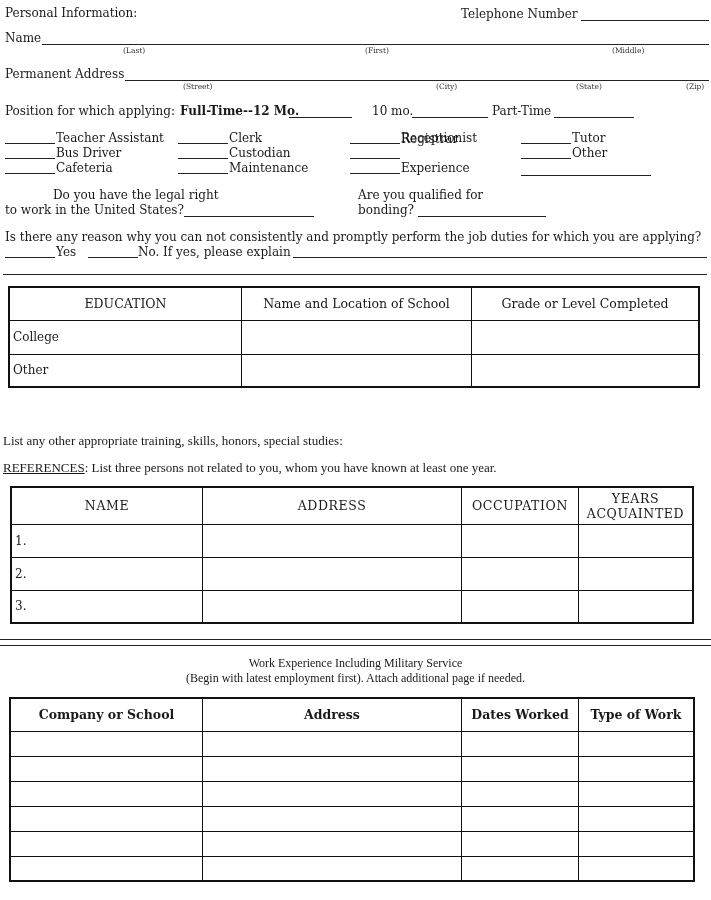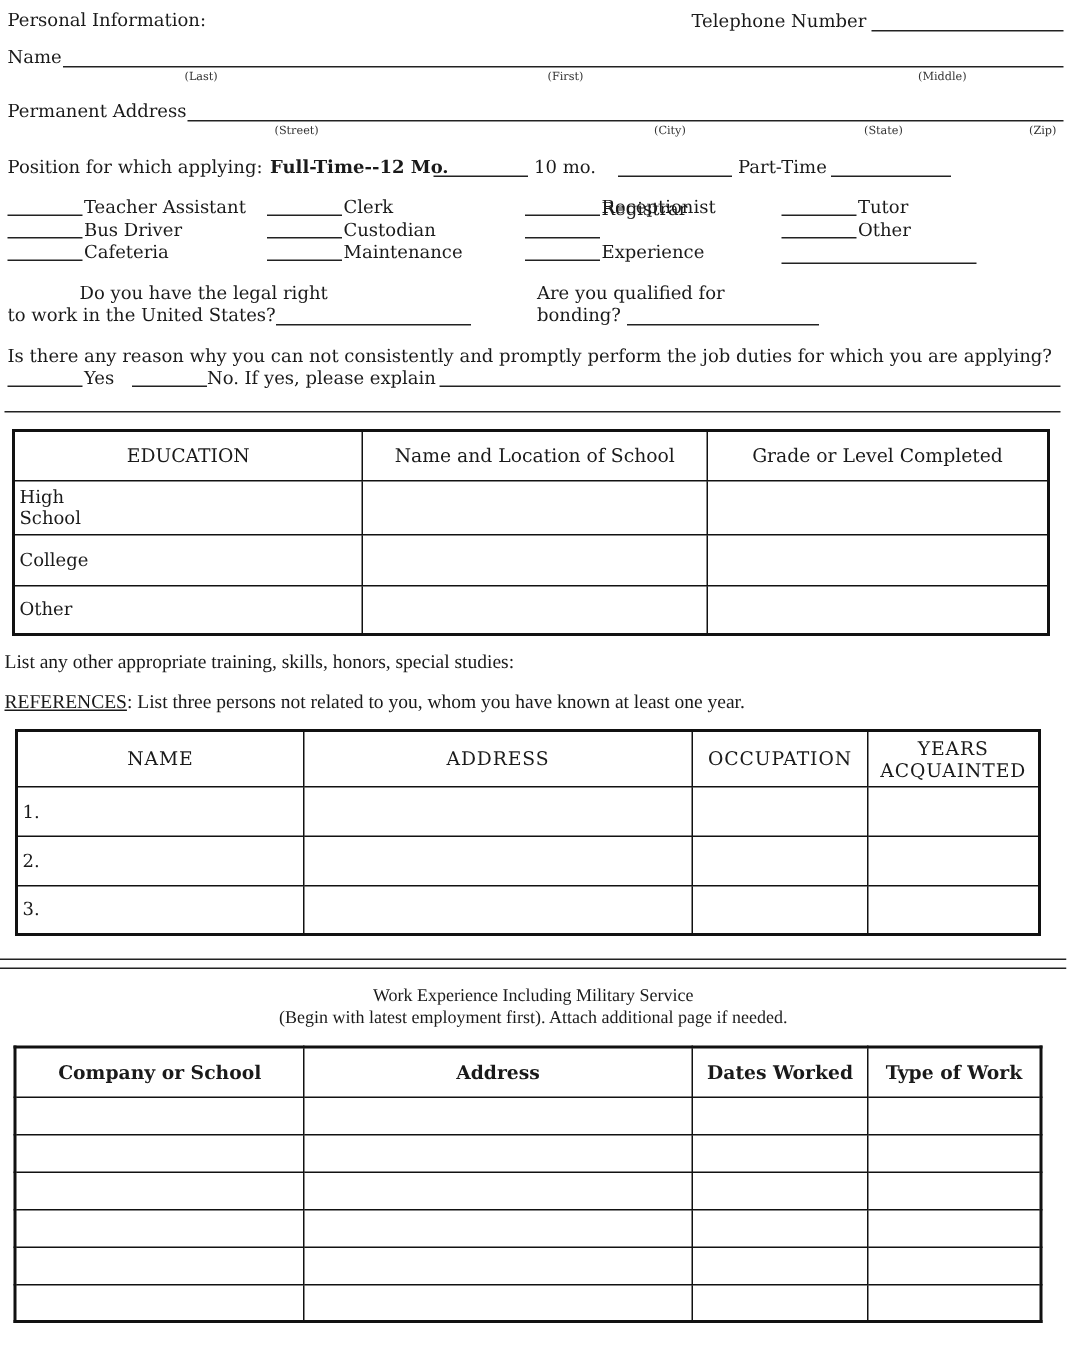--- a/index.html
+++ b/index.html
@@ -42,21 +42,21 @@
 <div class="abs t12" style="left:5px;top:67px;">Permanent Address</div>
 <div class="line" style="left:125px;width:584px;top:80px;"></div>
 <div class="abs small" style="left:183px;top:82px;">(Street)</div>
 <div class="abs small" style="left:436px;top:82px;">(City)</div>
 <div class="abs small" style="left:576px;top:82px;">(State)</div>
 <div class="abs small" style="left:686px;top:82px;">(Zip)</div>
 
 <div class="abs t12" style="left:5px;top:104px;">Position for which applying:</div>
 <div class="abs t12" style="left:180px;top:104px;font-weight:bold;">Full-Time--12 Mo.</div>
 <div class="line" style="left:289px;width:63px;top:117px;"></div>
-<div class="abs t12" style="left:356px;top:104px;">10 mo.</div>
+<div class="abs t12" style="left:372px;top:104px;">10 mo.</div>
 <div class="line" style="left:412px;width:76px;top:117px;"></div>
 <div class="abs t12" style="left:492px;top:104px;">Part-Time</div>
 <div class="line" style="left:554px;width:80px;top:117px;"></div>
 
 <div>
   <div class="line" style="left:5px;width:50px;top:143px;"></div>
   <div class="abs t12" style="left:56px;top:131px;">Teacher Assistant</div>
   <div class="line" style="left:5px;width:50px;top:158px;"></div>
   <div class="abs t12" style="left:56px;top:146px;">Bus Driver</div>
   <div class="line" style="left:5px;width:50px;top:173px;"></div>
@@ -101,28 +101,20 @@
 <div class="abs t12" style="left:163px;top:245px;">If yes, please explain</div>
 <div class="line" style="left:293px;width:414px;top:257px;"></div>
 <div class="line" style="left:3px;width:704px;top:274px;"></div>
 
 <table class="grid" style="left:8px;top:286px;width:692px;">
   <tbody>
       <tr style="height:33px;">
     <th class="caps" style="width:231px;"><span style="font-weight:normal;">EDUCATION</span></th>
     <th style="width:229px;">Name and Location of School</th>
     <th>Grade or Level Completed</th>
-  </tr>
-  <tr style="height:36px;">
-    <td class="rowlabel">
-      <div>High</div>
-      <div>School</div>
-    </td>
-    <td></td>
-    <td></td>
   </tr>
   <tr style="height:34px;padding-left:17px;">
     <td class="rowlabel">College</td>
     <td></td>
     <td></td>
   </tr>
   <tr style="height:33px;">
     <td class="rowlabel">Other</td>
     <td></td>
     <td></td>

